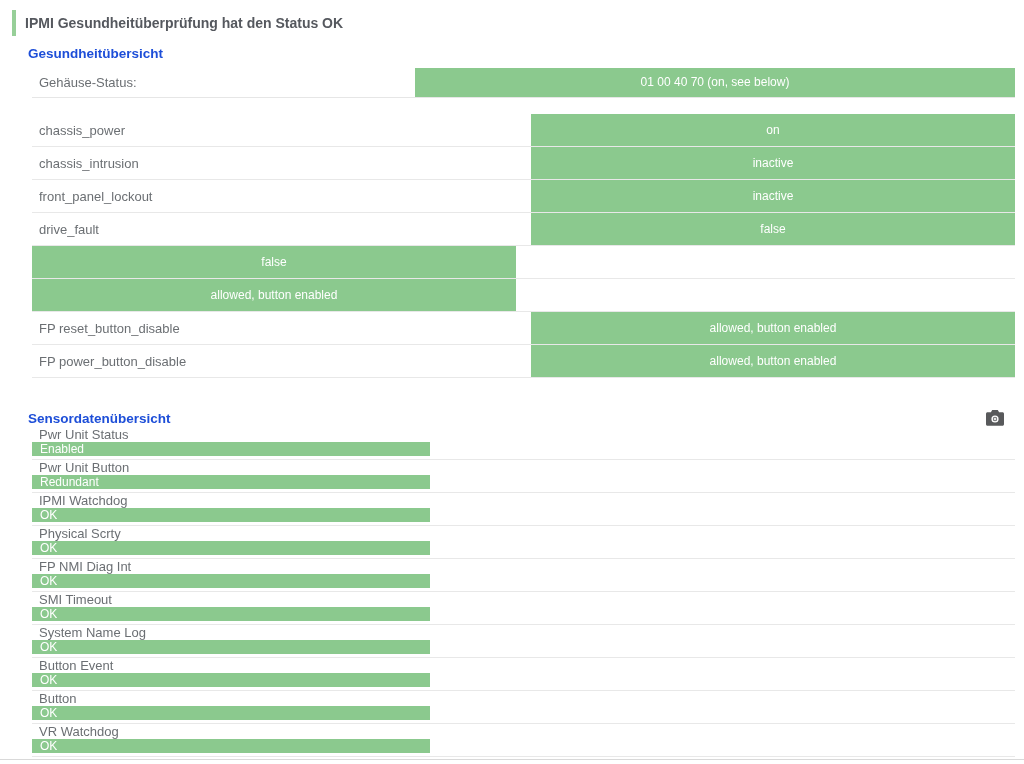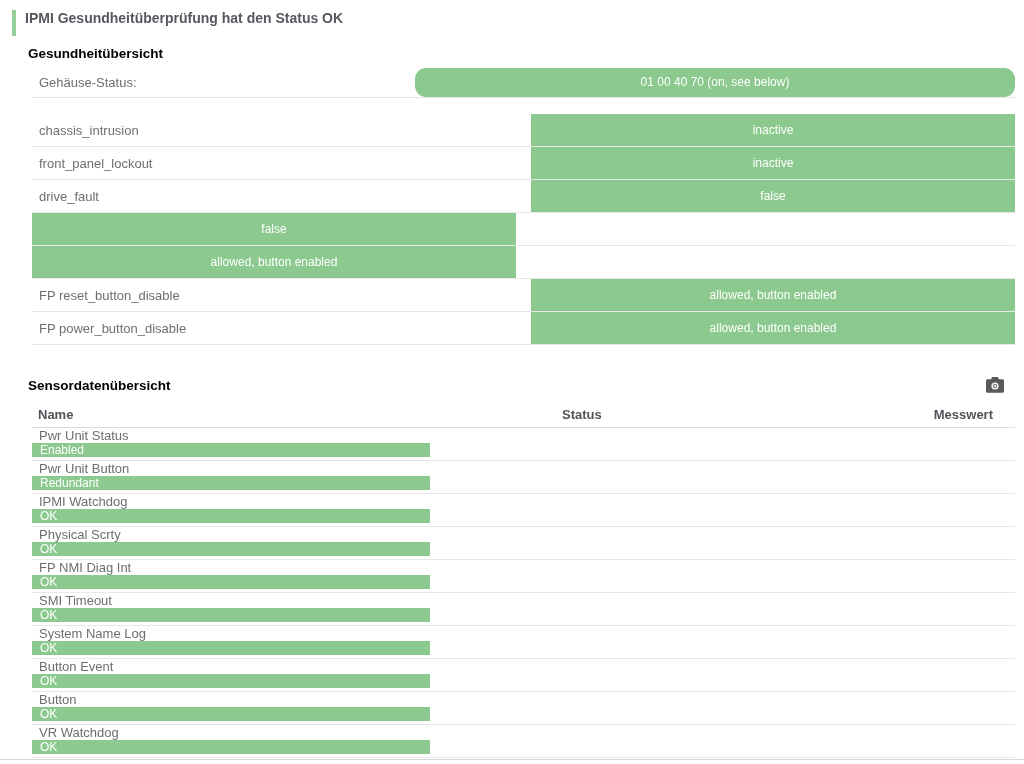--- a/index.html
+++ b/index.html
@@ -10,47 +10,47 @@
     position: relative; overflow: hidden;
   }
   .page { position: relative; width: 1024px; height: 764px; overflow: hidden; background: #fff; }
 
   
   .alert {
     margin: 10px 17px 0 12px;
     border-left: 4px solid #97cf98;
     padding-left: 9px;
     height: 26px;
-    display: flex; align-items: flex-start;
+    display: flex; align-items: center;
   }
   .alert-text { font-size: 14px; font-weight: bold; color: #55585e; }
 
   .section-title {
     margin-left: 28px;
-    font-size: 13.5px; font-weight: bold; color: #000000;
+    font-size: 13.5px; font-weight: bold; color: #1d4ed8;
   }
   .section-title.first { margin-top: 10px; }
 
   
   .tablewrap { margin-left: 32px; width: 983px; }
 
   
   .chassis-row {
     margin-top: 6px;
     height: 31px;
     border-bottom: 1px solid #e6e6e6;
     display: flex; align-items: center;
     position: relative;
   }
   .chassis-label { width: 383px; padding-left: 7px; font-size: 13px; color: #6b6f73; }
   .chassis-badge {
     width: 600px; height: 29px;
     background: #8bc98e;
     color: #ffffff; font-size: 12px;
-    display: flex; align-items: center; justify-content: center; border-radius: 11px;
+    display: flex; align-items: center; justify-content: center;
   }
 
   
   .t1 { margin-top: 16px; }
   .t1row { display: flex; align-items: stretch; height: 33px; border-bottom: 1px solid #e8e8e8; }
   .t1label { width: 499px; padding-left: 7px; font-size: 13px; color: #6b6f73; display: flex; align-items: center; }
   .t1value {
     width: 484px; background: #8bc98e;
     color: #ffffff; font-size: 12px;
     display: flex; align-items: center; justify-content: center;
@@ -103,20 +103,24 @@
 
   <div class="section-title first">Gesundheitübersicht</div>
 
   <div class="tablewrap">
     <div class="chassis-row">
       <div class="chassis-label">Gehäuse-Status:</div>
       <div class="chassis-badge">01 00 40 70 (on, see below)</div>
     </div>
 
     <div class="t1">
+      <div class="t1row">
+        <div class="t1label">chassis_power</div>
+        <div class="t1value">on</div>
+      </div>
       <div class="t1row">
         <div class="t1label">chassis_intrusion</div>
         <div class="t1value">inactive</div>
       </div>
       <div class="t1row">
         <div class="t1label">front_panel_lockout</div>
         <div class="t1value">inactive</div>
       </div>
       <div class="t1row">
         <div class="t1label">drive_fault</div>
@@ -146,25 +150,20 @@
         <path fill="#58595b" d="M6.2 0 L11.8 0 L13.1 2.2 L16.5 2.2 C17.3 2.2 18 2.9 18 3.7 L18 14.3 C18 15.1 17.3 15.8 16.5 15.8 L1.5 15.8 C0.7 15.8 0 15.1 0 14.3 L0 3.7 C0 2.9 0.7 2.2 1.5 2.2 L4.9 2.2 Z"></path>
         <circle cx="9" cy="9" r="3.6" fill="#ffffff"></circle>
         <circle cx="9" cy="9" r="2.2" fill="#58595b"></circle>
         <rect x="8.4" y="7.6" width="1.2" height="2.8" fill="#ffffff"></rect>
         <rect x="7.6" y="8.4" width="2.8" height="1.2" fill="#ffffff"></rect>
       </svg>
     </button>
   </div>
 
   <div class="tablewrap">
-    <div class="t2head">
-      <div class="t2h-name">Name</div>
-      <div class="t2h-status">Status</div>
-      <div class="t2h-value">Messwert</div>
-    </div>
 
     <div class="t2row">
       <div class="t2name">Pwr Unit Status</div>
       <div class="t2status">Enabled</div>
       <div class="t2value"></div>
     </div>
     <div class="t2row">
       <div class="t2name">Pwr Unit Button</div>
       <div class="t2status">Redundant</div>
       <div class="t2value"></div>

